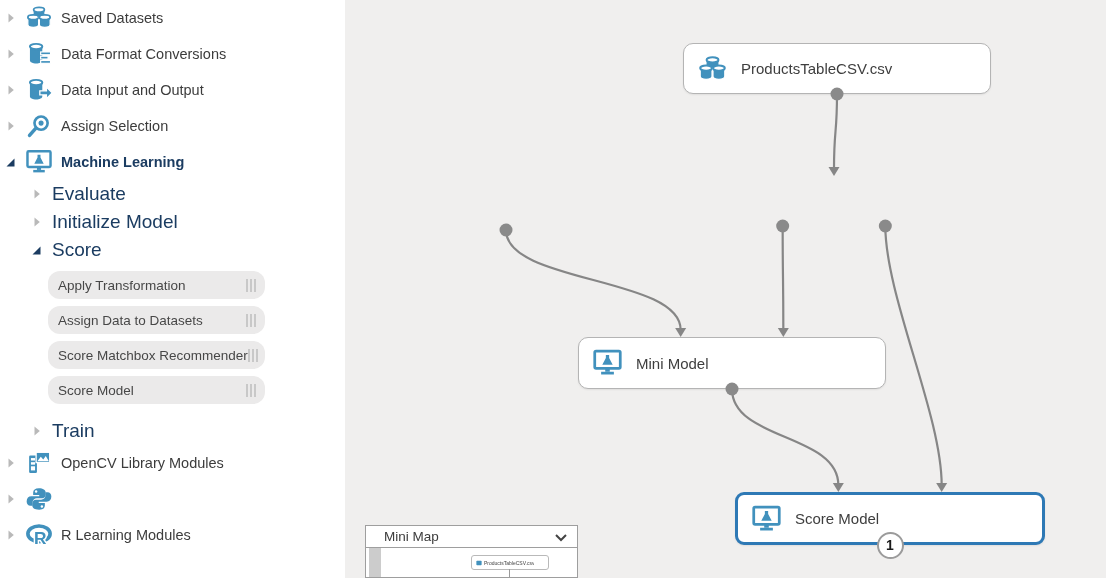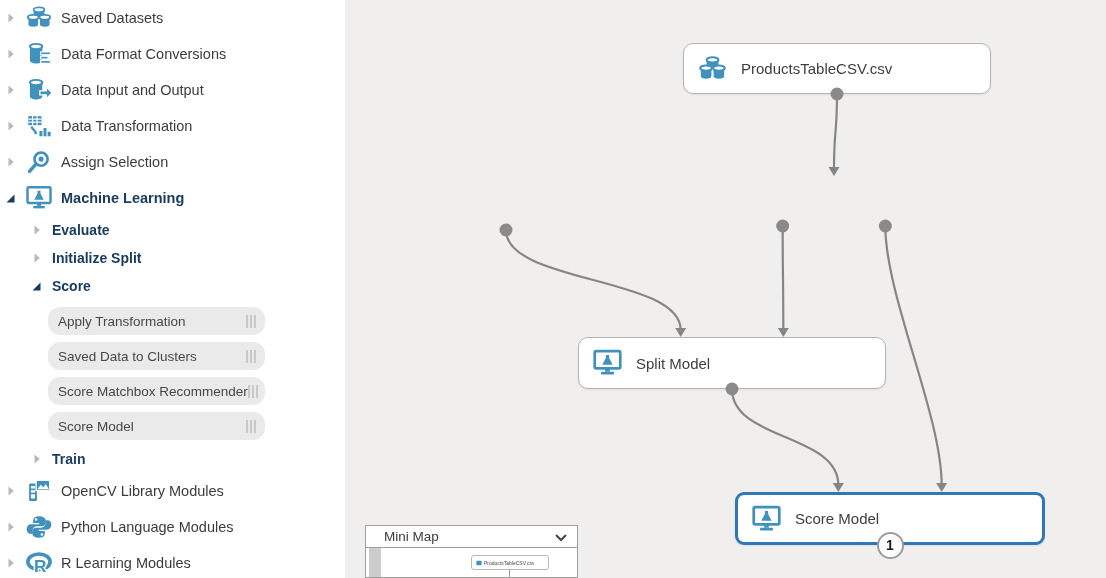--- a/index.html
+++ b/index.html
@@ -6,27 +6,27 @@
   body{font-family:"Liberation Sans","DejaVu Sans",sans-serif;-webkit-font-smoothing:antialiased;}
   #app{position:relative;width:1106px;height:578px;background:#ffffff;overflow:hidden;}
 
   
   #sidebar{position:absolute;left:0;top:0;width:277px;height:578px;background:#ffffff;overflow:hidden;}
   .sb-row{display:flex;align-items:center;box-sizing:border-box;cursor:pointer;}
   .sb-row.category{height:36px;padding-left:4px;gap:7px;}
   .sb-row.subcategory{height:28px;padding-left:30px;gap:9px;}
   .sb-row.module{height:28px;margin:7px 12px 0 48px;background:var(--rowbg);
                  padding:0 9px 0 10px;justify-content:space-between;border-radius:12px;}
-  .module + .subcategory{margin-top:5px;}
+  .module + .subcategory{margin-top:13px;}
   .expander{width:13px;display:flex;justify-content:center;align-items:center;flex:0 0 13px;}
   .sb-icon{width:30px;height:27px;display:flex;align-items:center;justify-content:center;flex:0 0 30px;}
   .sb-icon svg{width:28px;height:26px;}
   .cat-label{font-size:14.5px;color:#3c3c3c;white-space:nowrap;}
   .category.expanded .cat-label{color:var(--navy);font-weight:bold;text-align:right;}
-  .sub-label{font-size:14px;font-weight:bold;color:var(--navy);white-space:nowrap;}
+  .sub-label{font-size:19px;font-weight:normal;color:var(--navy);white-space:nowrap;}
   .mod-label{font-size:13.5px;color:#474747;white-space:nowrap;}
   .handle{display:flex;gap:2px;align-items:center;}
   .handle i{display:block;width:2px;height:13px;background:#c8c8c8;}
 
   
   #canvas{position:absolute;left:345px;top:0;width:761px;height:578px;background:var(--canvas);}
   #edges{position:absolute;left:0;top:0;pointer-events:none;z-index:3;}
   .node{position:absolute;background:#fff;border:1.5px solid #b4b4b4;border-radius:10px;
         box-sizing:border-box;display:flex;align-items:center;gap:13px;padding-left:13px;
         box-shadow:0 1px 2px rgba(0,0,0,0.07);z-index:2;cursor:pointer;}
@@ -110,39 +110,20 @@
         <span class="cat-label">Data Input and Output</span>
       </div>
       <div class="sb-row category">
         <span class="expander">
           <svg viewBox="0 0 8 12" width="8" height="12">
             <path d="M1.5 1.5 L6.8 6 L1.5 10.5 Z" fill="#b9b9b9"></path>
           </svg>
         </span>
         <span class="sb-icon">
           <svg viewBox="0 0 34 30">
-            <rect x="4" y="3" width="16" height="11" fill="#4191BD"></rect>
-            <path d="M9.3 3 v11 M14.6 3 v11 M4 6.7 h16 M4 10.3 h16" stroke="#fff" stroke-width="1.4" fill="none"></path>
-            <path d="M7.5 16 l5.2 6.2" stroke="#4191BD" stroke-width="2.8" fill="none"></path>
-            <path d="M10.5 23.8 l4.3 1.6 -0.9 -4.6 z" fill="#4191BD"></path>
-            <rect x="17.5" y="21" width="3.6" height="6.5" fill="#4191BD"></rect>
-            <rect x="22.5" y="17.5" width="3.6" height="10" fill="#4191BD"></rect>
-            <rect x="27.5" y="22" width="3.6" height="5.5" fill="#4191BD"></rect>
-          </svg>
-        </span>
-        <span class="cat-label">Data Transformation</span>
-      </div>
-      <div class="sb-row category">
-        <span class="expander">
-          <svg viewBox="0 0 8 12" width="8" height="12">
-            <path d="M1.5 1.5 L6.8 6 L1.5 10.5 Z" fill="#b9b9b9"></path>
-          </svg>
-        </span>
-        <span class="sb-icon">
-          <svg viewBox="0 0 34 30">
             <circle cx="19.5" cy="11.5" r="8" fill="#fff" stroke="#4191BD" stroke-width="3.2"></circle>
             <circle cx="19.5" cy="11.5" r="3.1" fill="#4191BD"></circle>
             <path d="M13 17.8 L5.5 26.5" stroke="#4191BD" stroke-width="4.2" stroke-linecap="round"></path>
           </svg>
         </span>
         <span class="cat-label">Assign Selection</span>
       </div>
       <div class="sb-row category expanded">
         <span class="expander">
           <svg viewBox="0 0 11 11" width="11" height="11">
@@ -166,40 +147,40 @@
           </svg>
         </span>
         <span class="sub-label">Evaluate</span>
       </div>
       <div class="sb-row subcategory">
         <span class="expander">
           <svg viewBox="0 0 8 12" width="8" height="12">
             <path d="M1.5 1.5 L6.8 6 L1.5 10.5 Z" fill="#b9b9b9"></path>
           </svg>
         </span>
-        <span class="sub-label">Initialize Split</span>
+        <span class="sub-label">Initialize Model</span>
       </div>
       <div class="sb-row subcategory expanded">
         <span class="expander">
           <svg viewBox="0 0 11 11" width="11" height="11">
             <path d="M9.5 1.5 V9.5 H1.5 Z" fill="#1B3C61"></path>
           </svg>
         </span>
         <span class="sub-label">Score</span>
       </div>
       <div class="sb-row module">
         <span class="mod-label">Apply Transformation</span>
         <span class="handle">
           <i></i>
           <i></i>
           <i></i>
         </span>
       </div>
       <div class="sb-row module">
-        <span class="mod-label">Saved Data to Clusters</span>
+        <span class="mod-label">Assign Data to Datasets</span>
         <span class="handle">
           <i></i>
           <i></i>
           <i></i>
         </span>
       </div>
       <div class="sb-row module">
         <span class="mod-label">Score Matchbox Recommender</span>
         <span class="handle">
           <i></i>
@@ -248,21 +229,20 @@
           </svg>
         </span>
         <span class="sb-icon">
           <svg viewBox="0 0 34 30">
             <path d="M16.8 2 c-4.5 0 -6.9 2 -6.9 5.2 v3 h7.4 v1.6 H7.6 C4.4 11.8 2 14 2 18 c0 3 1.8 5.2 4.6 5.2 h2.6 v-4 c0 -2.9 2.4 -5 5.3 -5 h6.3 c2.4 0 4.3 -2 4.3 -4.4 V7.2 C25.1 4 22 2 16.8 2 z" fill="#4191BD"></path>
             <circle cx="13.5" cy="5.8" r="1.5" fill="#fff"></circle>
             <path d="M17.2 28 c4.5 0 6.9 -2 6.9 -5.2 v-3 h-7.4 v-1.6 h9.7 c3.2 0 5.6 -2.2 5.6 -6.2 0 -3 -1.8 -5.2 -4.6 -5.2 h-2.6 v4 c0 2.9 -2.4 5 -5.3 5 h-6.3 c-2.4 0 -4.3 2 -4.3 4.4 v2.6 c0 3.2 3.1 5.2 8.3 5.2 z" fill="#4191BD"></path>
             <circle cx="20.5" cy="24.2" r="1.5" fill="#fff"></circle>
           </svg>
         </span>
-        <span class="cat-label">Python Language Modules</span>
       </div>
       <div class="sb-row category">
         <span class="expander">
           <svg viewBox="0 0 8 12" width="8" height="12">
             <path d="M1.5 1.5 L6.8 6 L1.5 10.5 Z" fill="#b9b9b9"></path>
           </svg>
         </span>
         <span class="sb-icon">
           <svg viewBox="0 0 34 30">
             <ellipse cx="17" cy="13.5" rx="13.5" ry="9.5" fill="none" stroke="#4191BD" stroke-width="4.4"></ellipse>
@@ -327,21 +307,21 @@
       </div>
       <div class="node" style="left: 233px; top: 337px; width: 308px; height: 52px;">
         <span class="node-icon">
           <svg viewBox="0 0 34 30">
             <rect x="3" y="2" width="28" height="19" rx="1.5" fill="#fff" stroke="#4191BD" stroke-width="3"></rect>
             <path d="M15.2 6.2 h3.6 v3.2 l3.9 7.6 h-11.4 l3.9 -7.6 z" fill="#4191BD"></path>
             <rect x="14.5" y="21" width="5" height="3.6" fill="#4191BD"></rect>
             <path d="M10 24.6 h14 v3 h-14 z" fill="#4191BD"></path>
           </svg>
         </span>
-        <span class="node-label">Split Model</span>
+        <span class="node-label">Mini Model</span>
       </div>
       <div class="node selected" style="left: 390px; top: 492px; width: 310px; height: 53px;">
         <span class="node-icon">
           <svg viewBox="0 0 34 30">
             <rect x="3" y="2" width="28" height="19" rx="1.5" fill="#fff" stroke="#4191BD" stroke-width="3"></rect>
             <path d="M15.2 6.2 h3.6 v3.2 l3.9 7.6 h-11.4 l3.9 -7.6 z" fill="#4191BD"></path>
             <rect x="14.5" y="21" width="5" height="3.6" fill="#4191BD"></rect>
             <path d="M10 24.6 h14 v3 h-14 z" fill="#4191BD"></path>
           </svg>
         </span>

